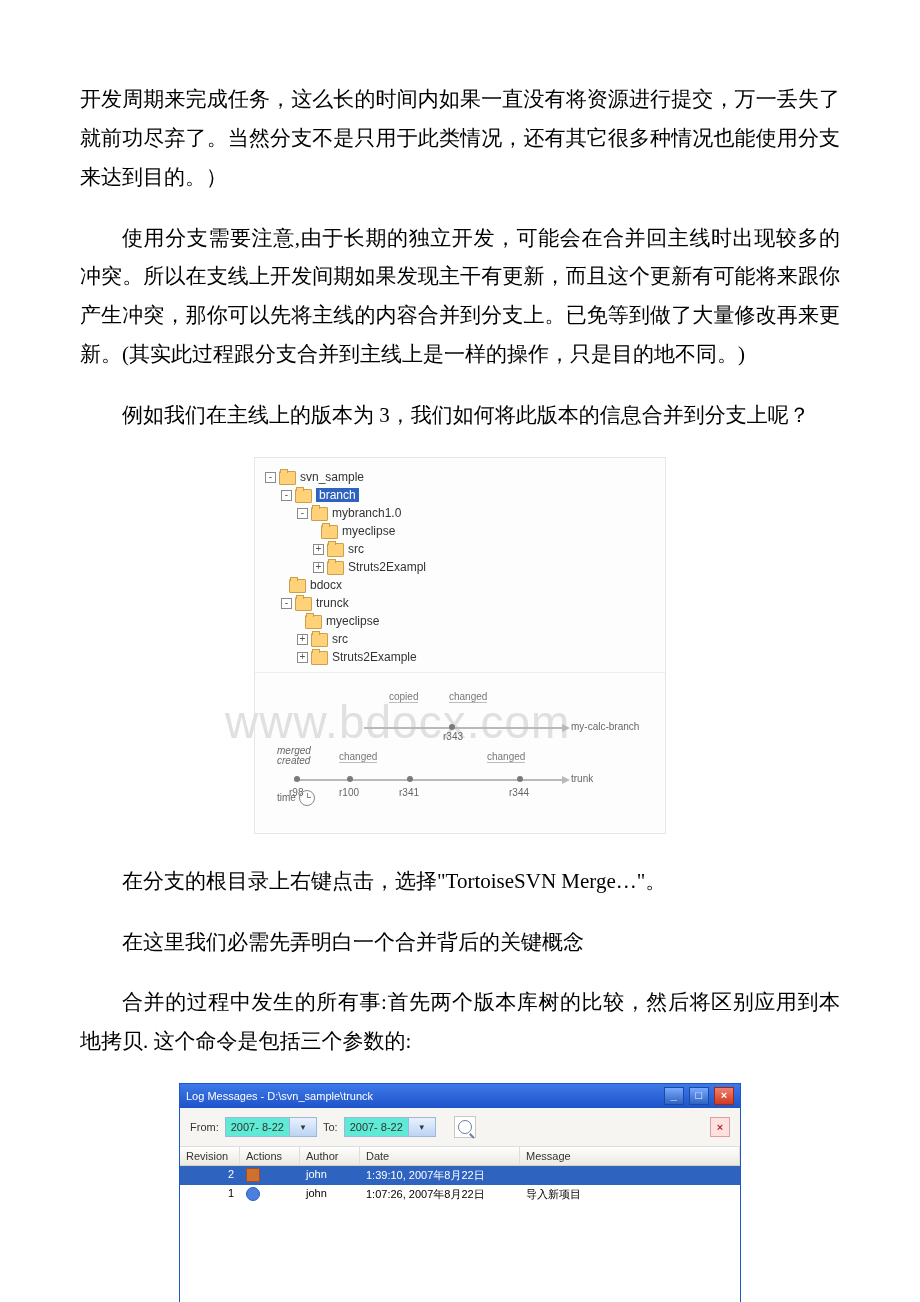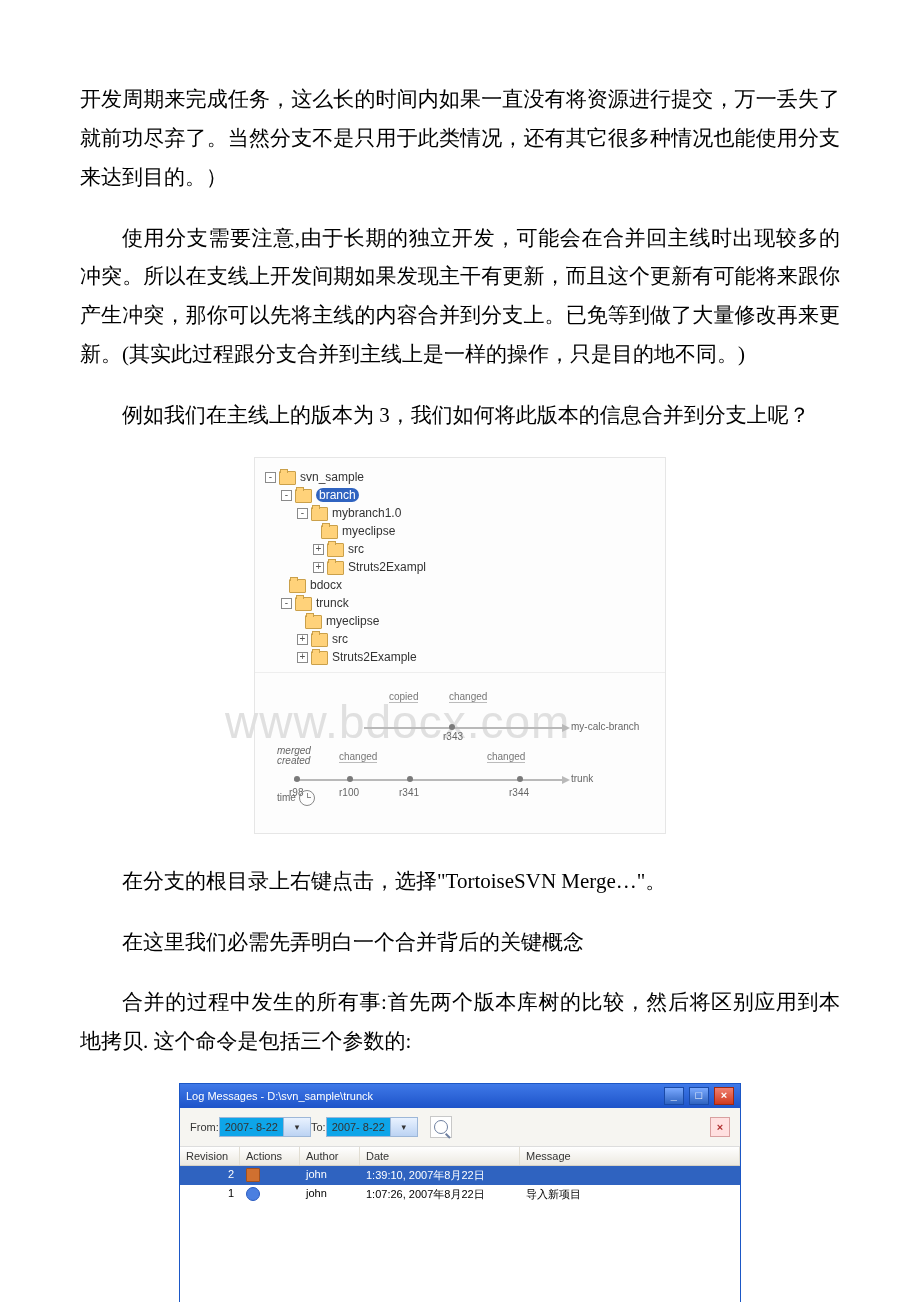--- a/index.html
+++ b/index.html
@@ -73,21 +73,20 @@
     top:-3px; left:0;
     width:6px;height:3px;
     background:#ffd27a;
     border:1px solid #caa04a;
     border-bottom:none;
   }
   .sel {
     background: #2f63c0;
     color: #fff;
     padding: 0 3px;
-    border-radius: 7px;
   }
   
   .timeline-area {
     position: relative;
     padding: 18px 14px 12px 14px;
   }
   .wm {
     position: absolute;
     left: -30px; right: -100px;
     top: 22px;
@@ -163,28 +162,29 @@
     font-weight:bold;
   }
   .titlebar .buttons .close{
     background: linear-gradient(#f08070,#d03a20);
     border-color:#a02810;
   }
   .toolbar{
     padding:8px 10px;
     display:flex;
     align-items:center;
+    gap:6px;
     border-bottom:1px solid #ddd;
     background:#f6f5f1;
   }
   .toolbar label{ color:#333; }
   .datebox{
     display:inline-flex;
     align-items:center;
-    background:#0ea5e9;
+    background:#5eead4;
     border:1px solid #9db7d8;
     height:18px;
   }
   .datebox span{ padding:0 5px; color:#333; }
   .datebtn{
     width:16px;height:18px;
     background: linear-gradient(#e9f2ff,#bcd3f3);
     border-left:1px solid #9db7d8;
     display:flex;align-items:center;justify-content:center;
     color:#3a5eab;font-size:9px;

